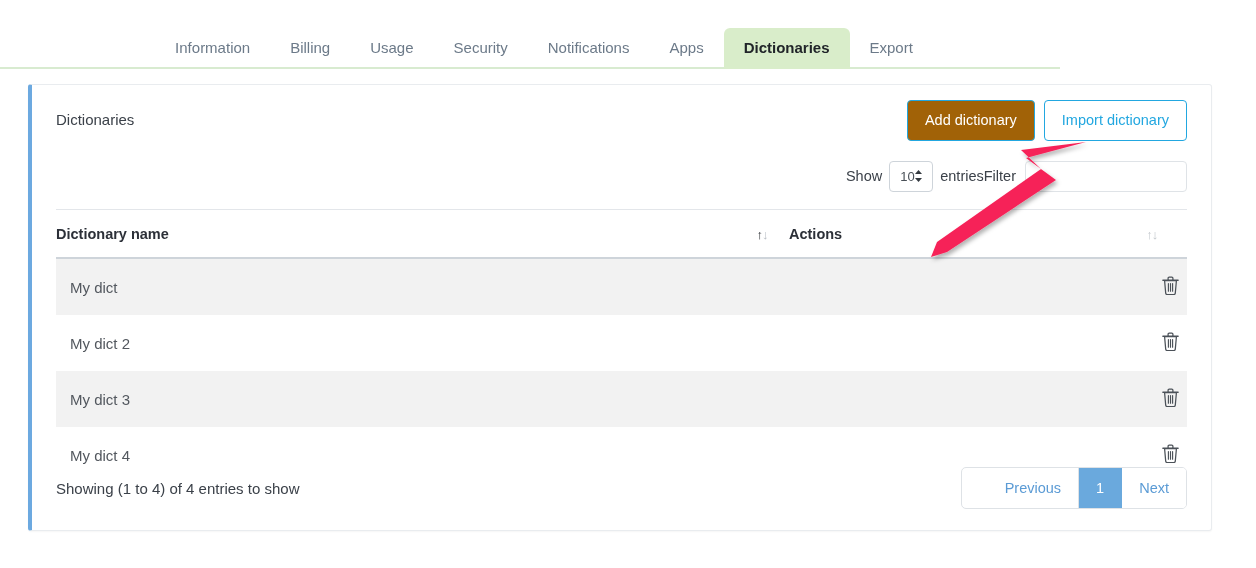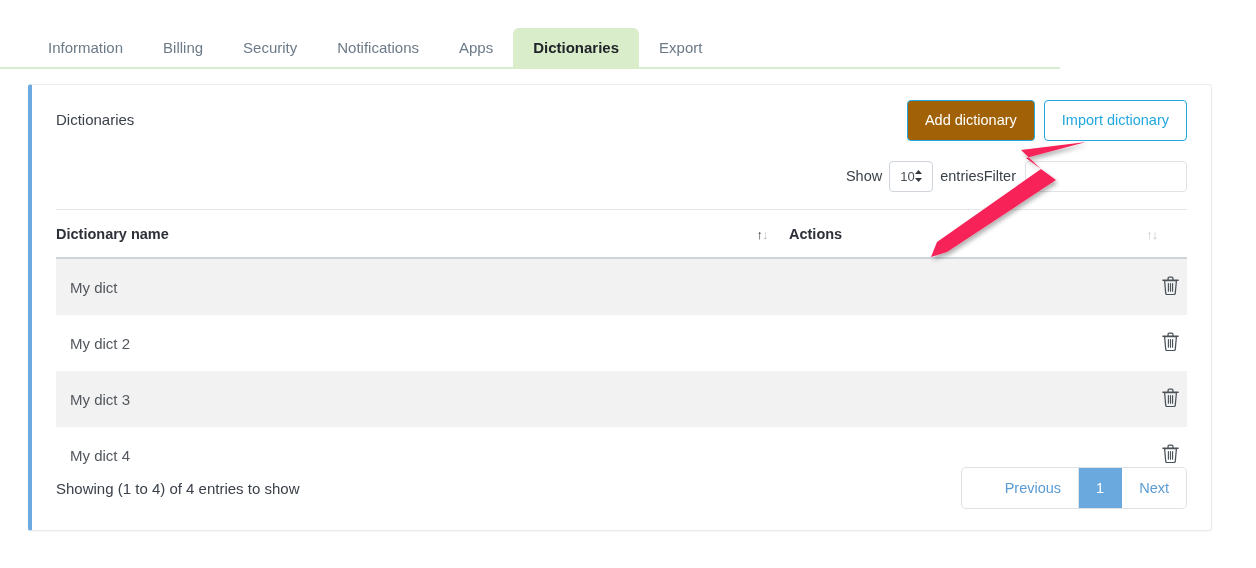--- a/index.html
+++ b/index.html
@@ -24,20 +24,21 @@
   .tabstrip {
     position: absolute;
     left: 0;
     top: 0;
     width: 1060px;
     height: 69px;
     border-bottom: 2px solid #d8ebd0;
     display: flex;
     align-items: flex-end;
     padding-left: 28px;
+    justify-content: center;
   }
   .tab {
     font-size: 15px;
     color: #6c7a89;
     padding: 11px 20px 13px 20px;
     line-height: 17px;
     border-radius: 6px 6px 0 0;
     cursor: pointer;
     white-space: nowrap;
     position: relative;
@@ -272,20 +273,21 @@
   }
 </style>
 </head>
 <body>
 
 <div id="root">
 
   <div class="tabstrip" id="tabstrip">
       <div class="tab">Information</div>
       <div class="tab">Billing</div>
+      <div class="tab">Usage</div>
       <div class="tab">Security</div>
       <div class="tab">Notifications</div>
       <div class="tab">Apps</div>
       <div class="tab active">Dictionaries</div>
       <div class="tab">Export</div>
     </div>
 
   <div class="card">
     <div class="card-inner">
 

